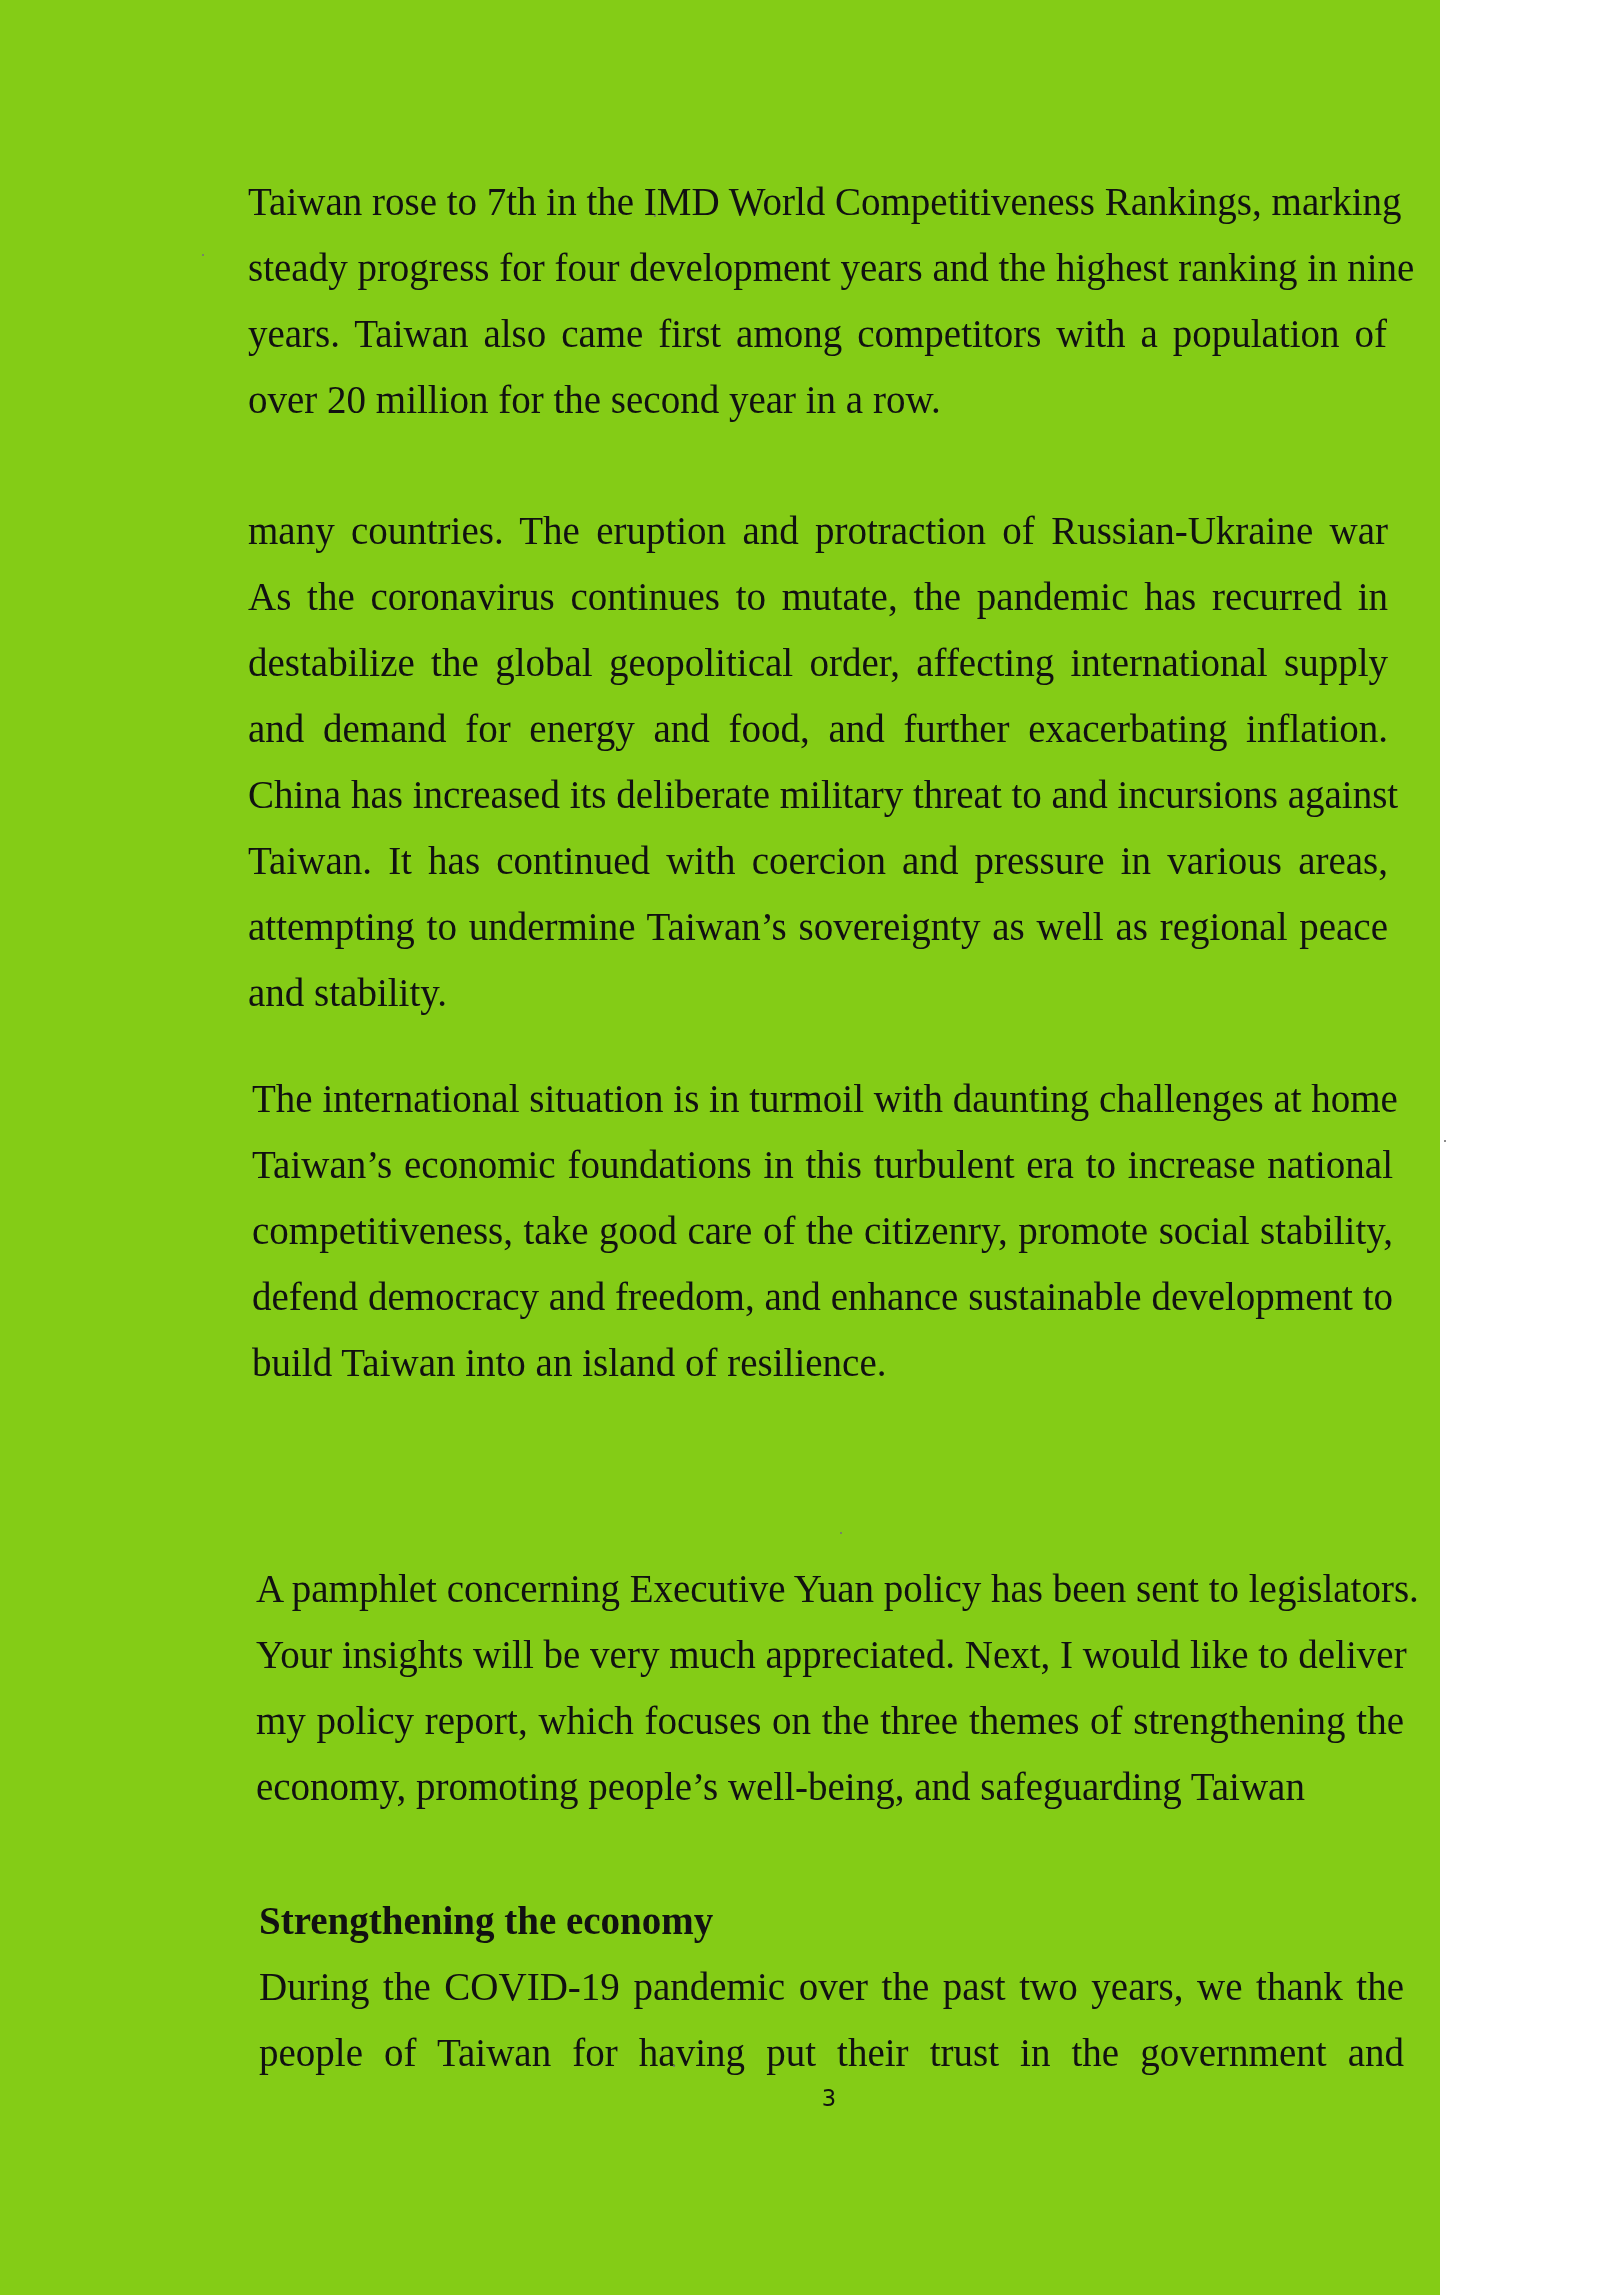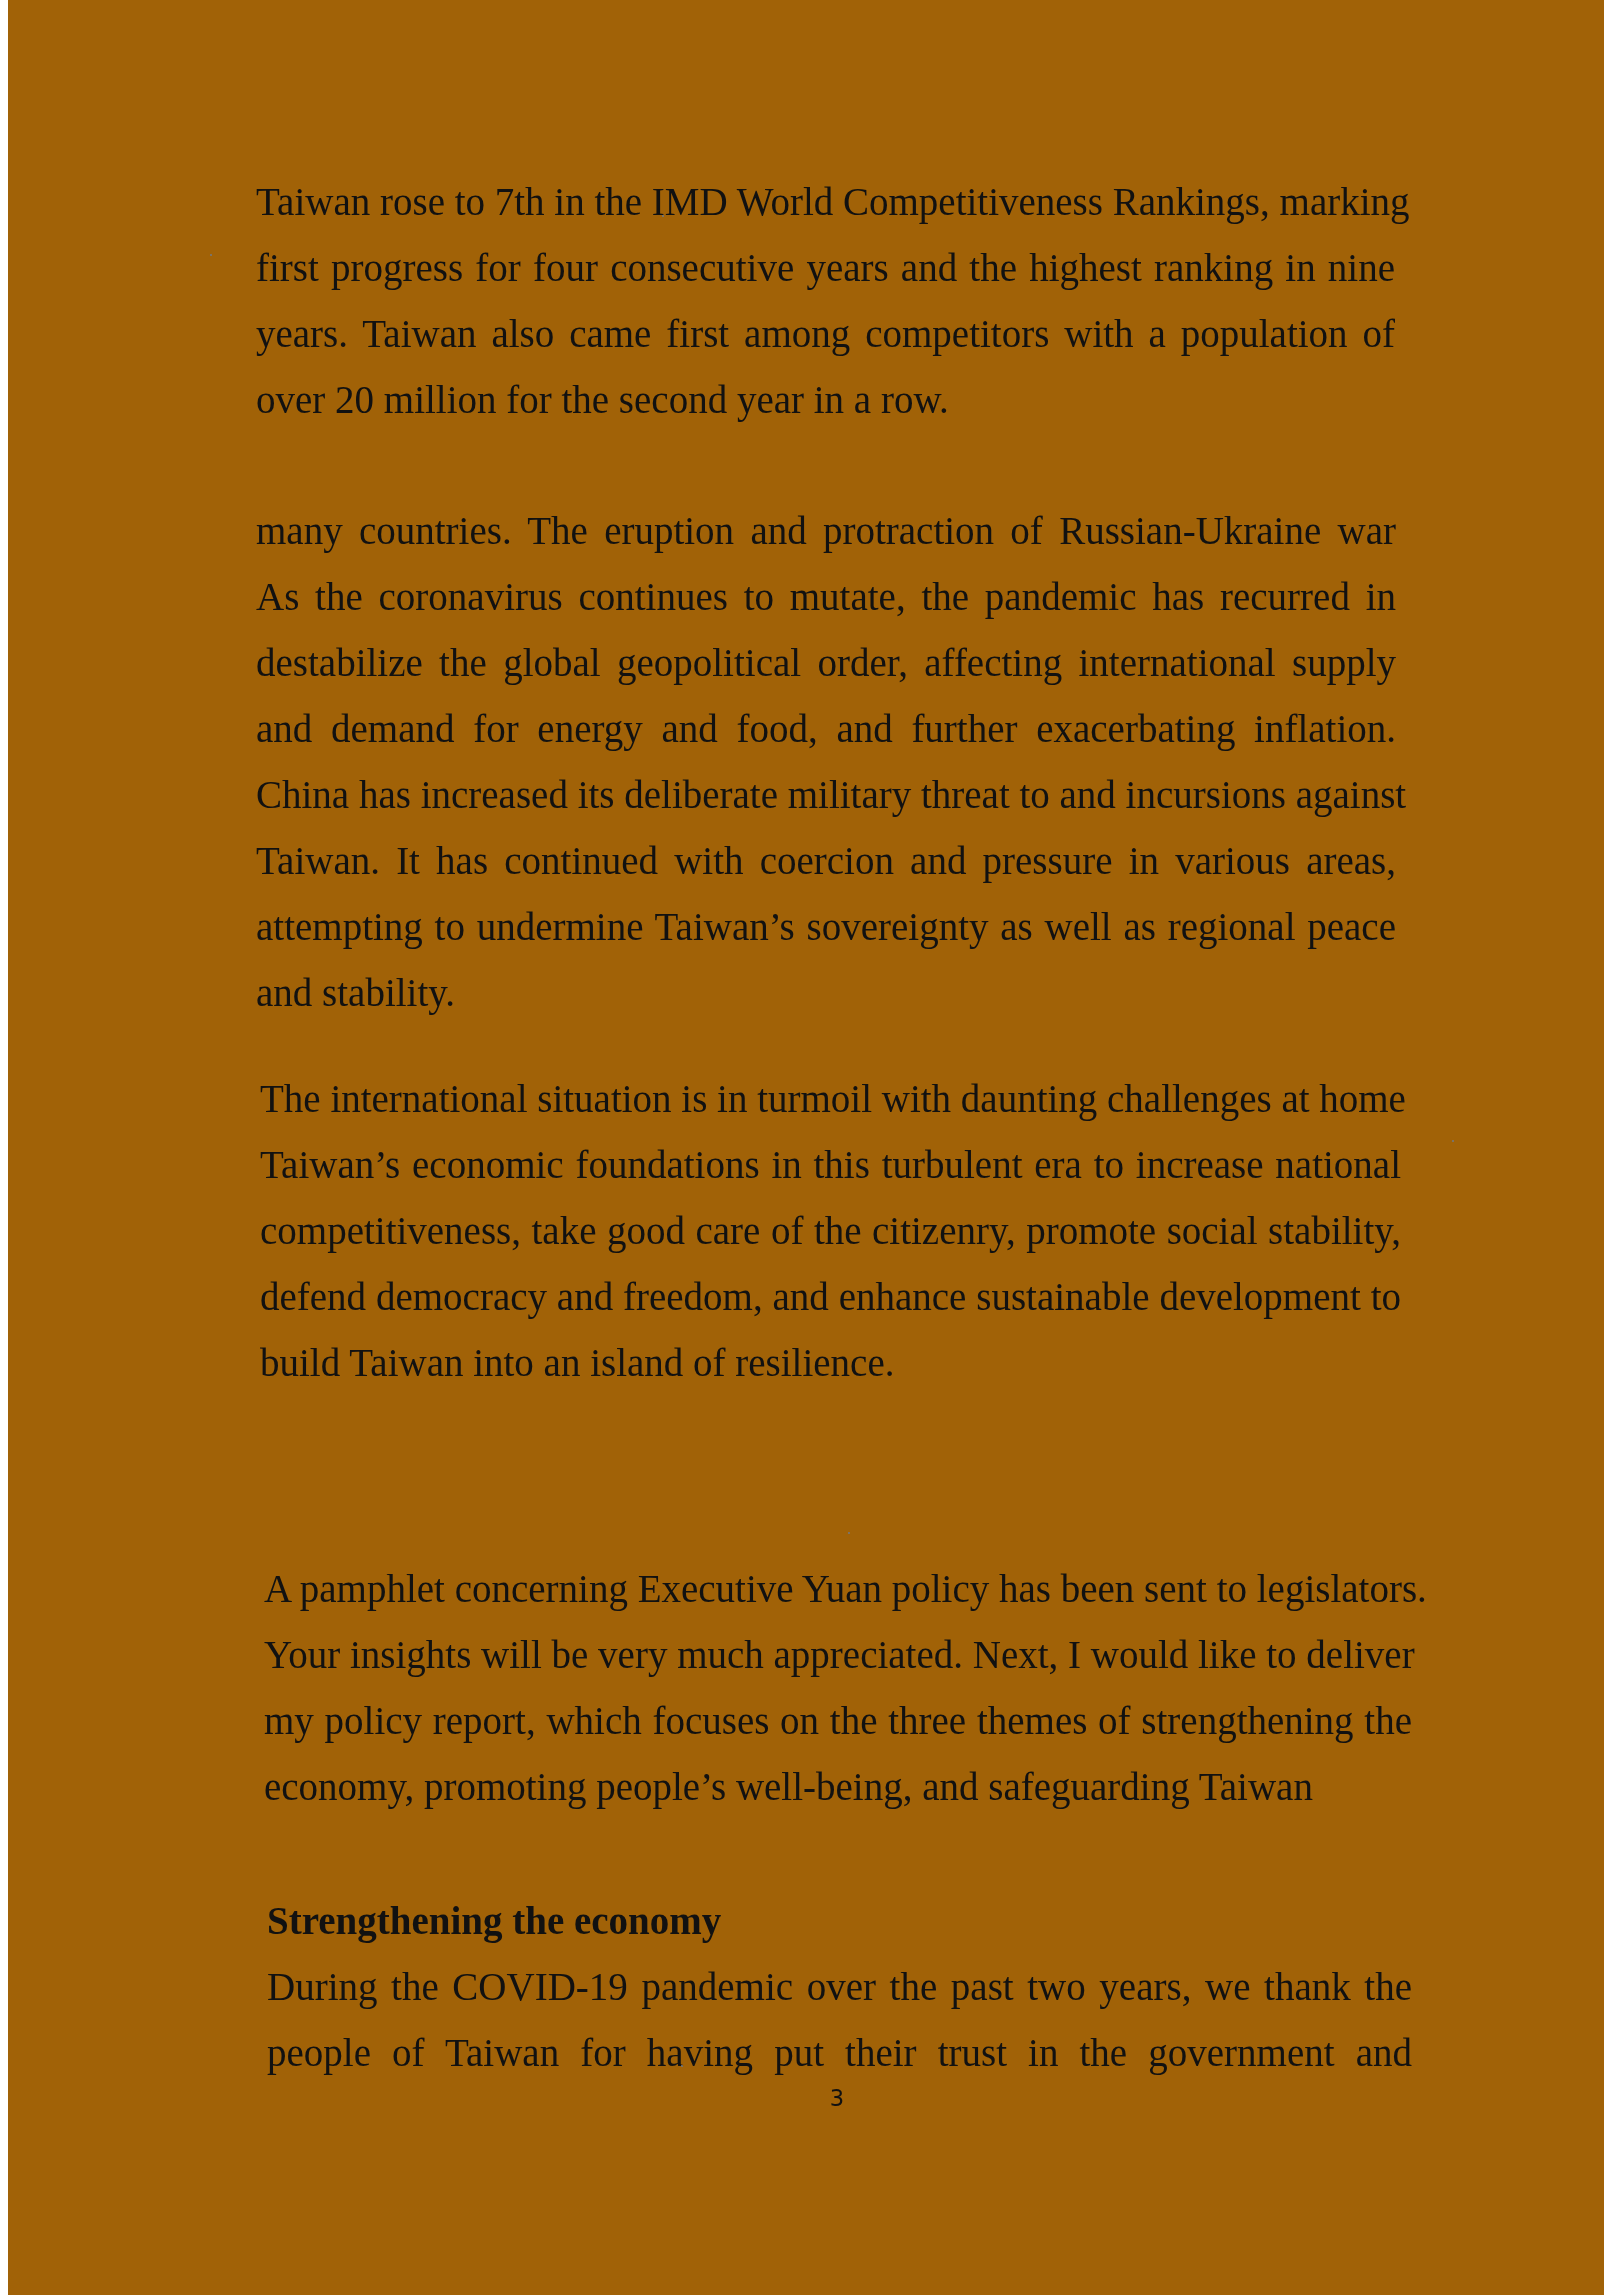--- a/index.html
+++ b/index.html
@@ -11,24 +11,23 @@
     width: 1624px;
     height: 2295px;
     position: relative;
     overflow: hidden;
     font-family: "Liberation Serif", "DejaVu Serif", serif;
     color: #111111;
   }
   .page {
     position: absolute;
     left: 0; top: 0;
-    width: 1596px;
+    width: 1440px;
     height: 2295px;
-    background: #a16207;
-    margin-left: 8px;
+    background: #84cc16;
   }
   .block {
     position: absolute;
     font-size: 39px;
     line-height: 66px;
   }
   .line {
     display: block;
     height: 66px;
     white-space: nowrap;
@@ -61,21 +60,21 @@
     border-radius: 50%;
   }
 </style>
 </head>
 <body>
 
 <div class="page">
 
   <div class="block" style="left:248px; top:169px; width:1139px;">
     <span class="line">Taiwan rose to 7th in the IMD World Competitiveness Rankings, marking</span>
-    <span class="line">first progress for four consecutive years and the highest ranking in nine</span>
+    <span class="line">steady progress for four development years and the highest ranking in nine</span>
     <span class="line">years. Taiwan also came first among competitors with a population of</span>
     <span class="line last">over 20 million for the second year in a row.</span>
   </div>
 
   <div class="block" style="left:248px; top:498px; width:1140px;">
     <span class="line">many countries. The eruption and protraction of Russian-Ukraine war</span>
     <span class="line">As the coronavirus continues to mutate, the pandemic has recurred in</span>
     <span class="line">destabilize the global geopolitical order, affecting international supply</span>
     <span class="line">and demand for energy and food, and further exacerbating inflation.</span>
     <span class="line">China has increased its deliberate military threat to and incursions against</span>

